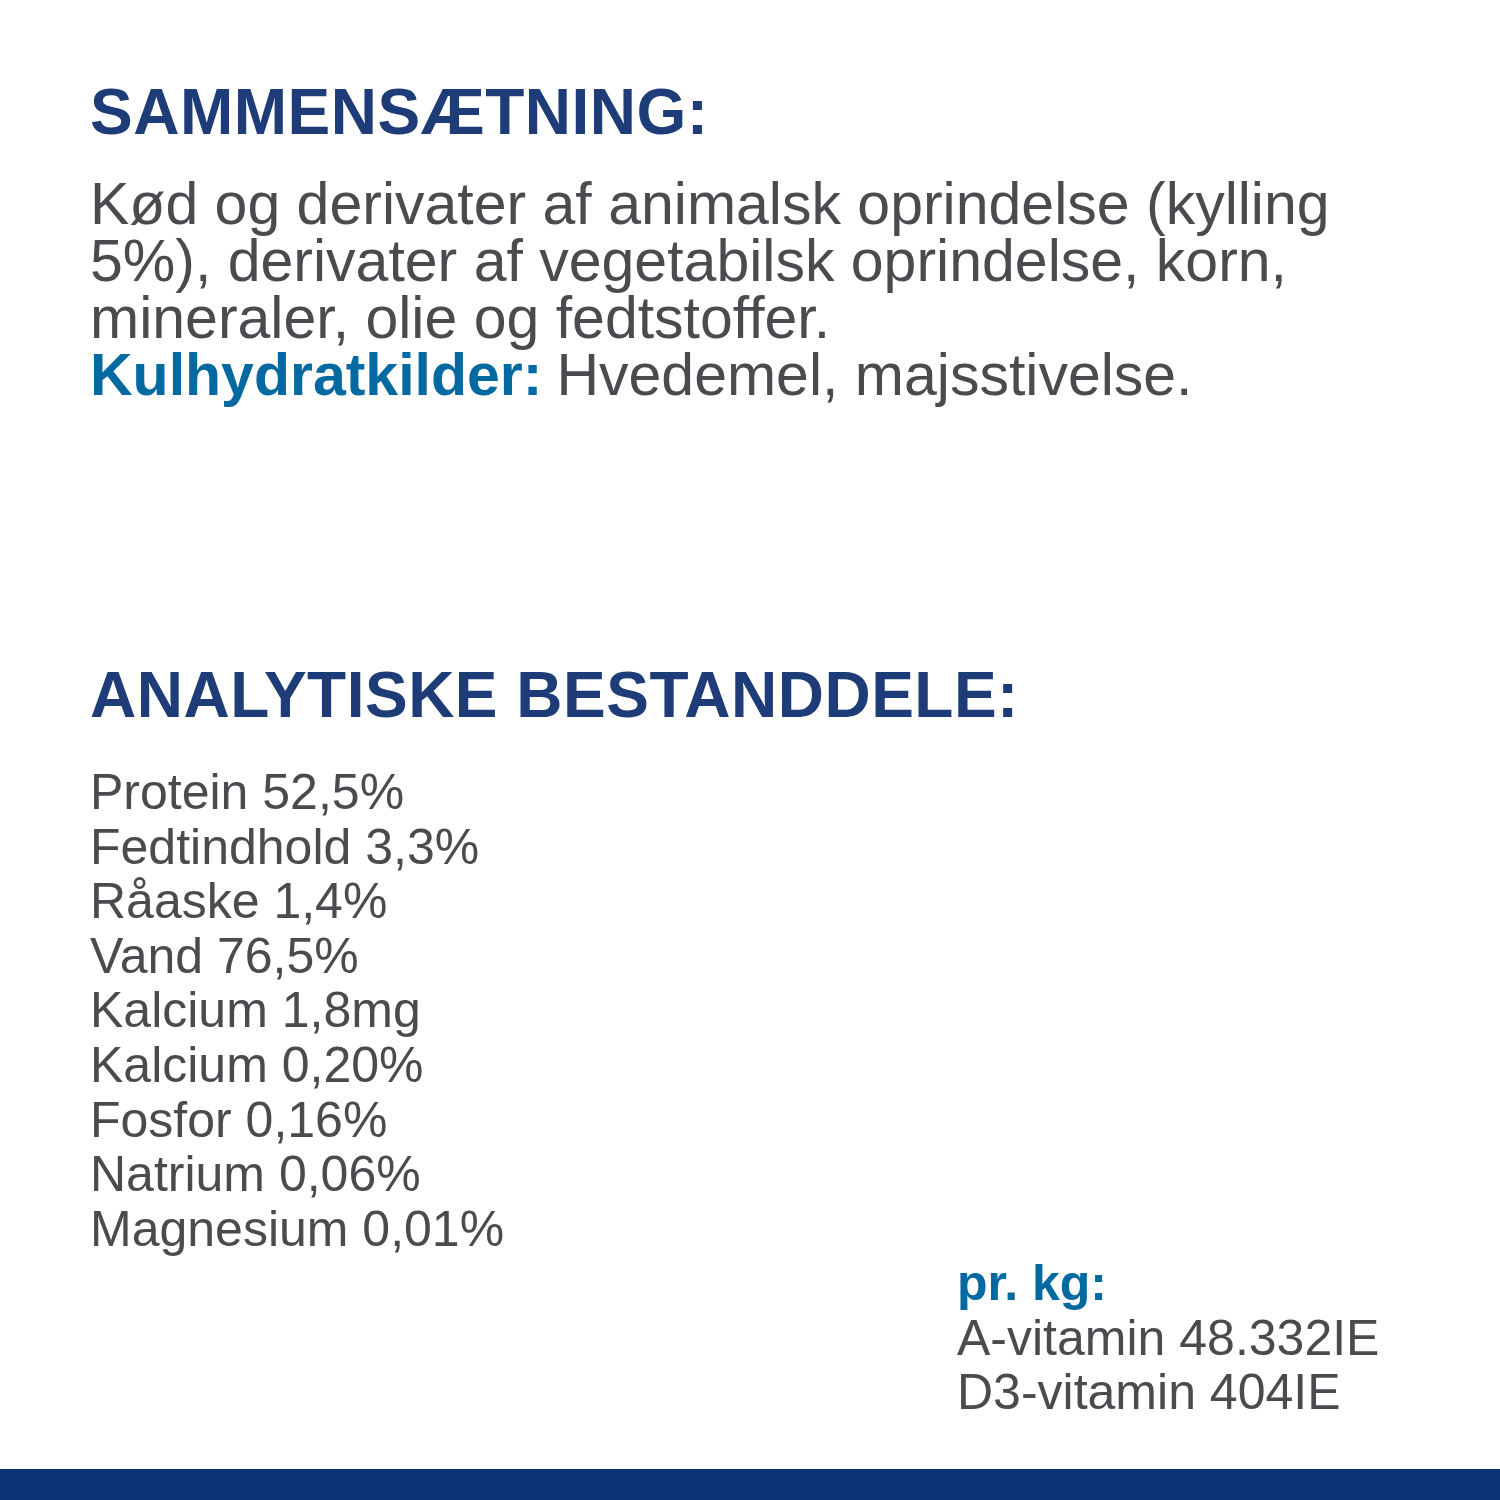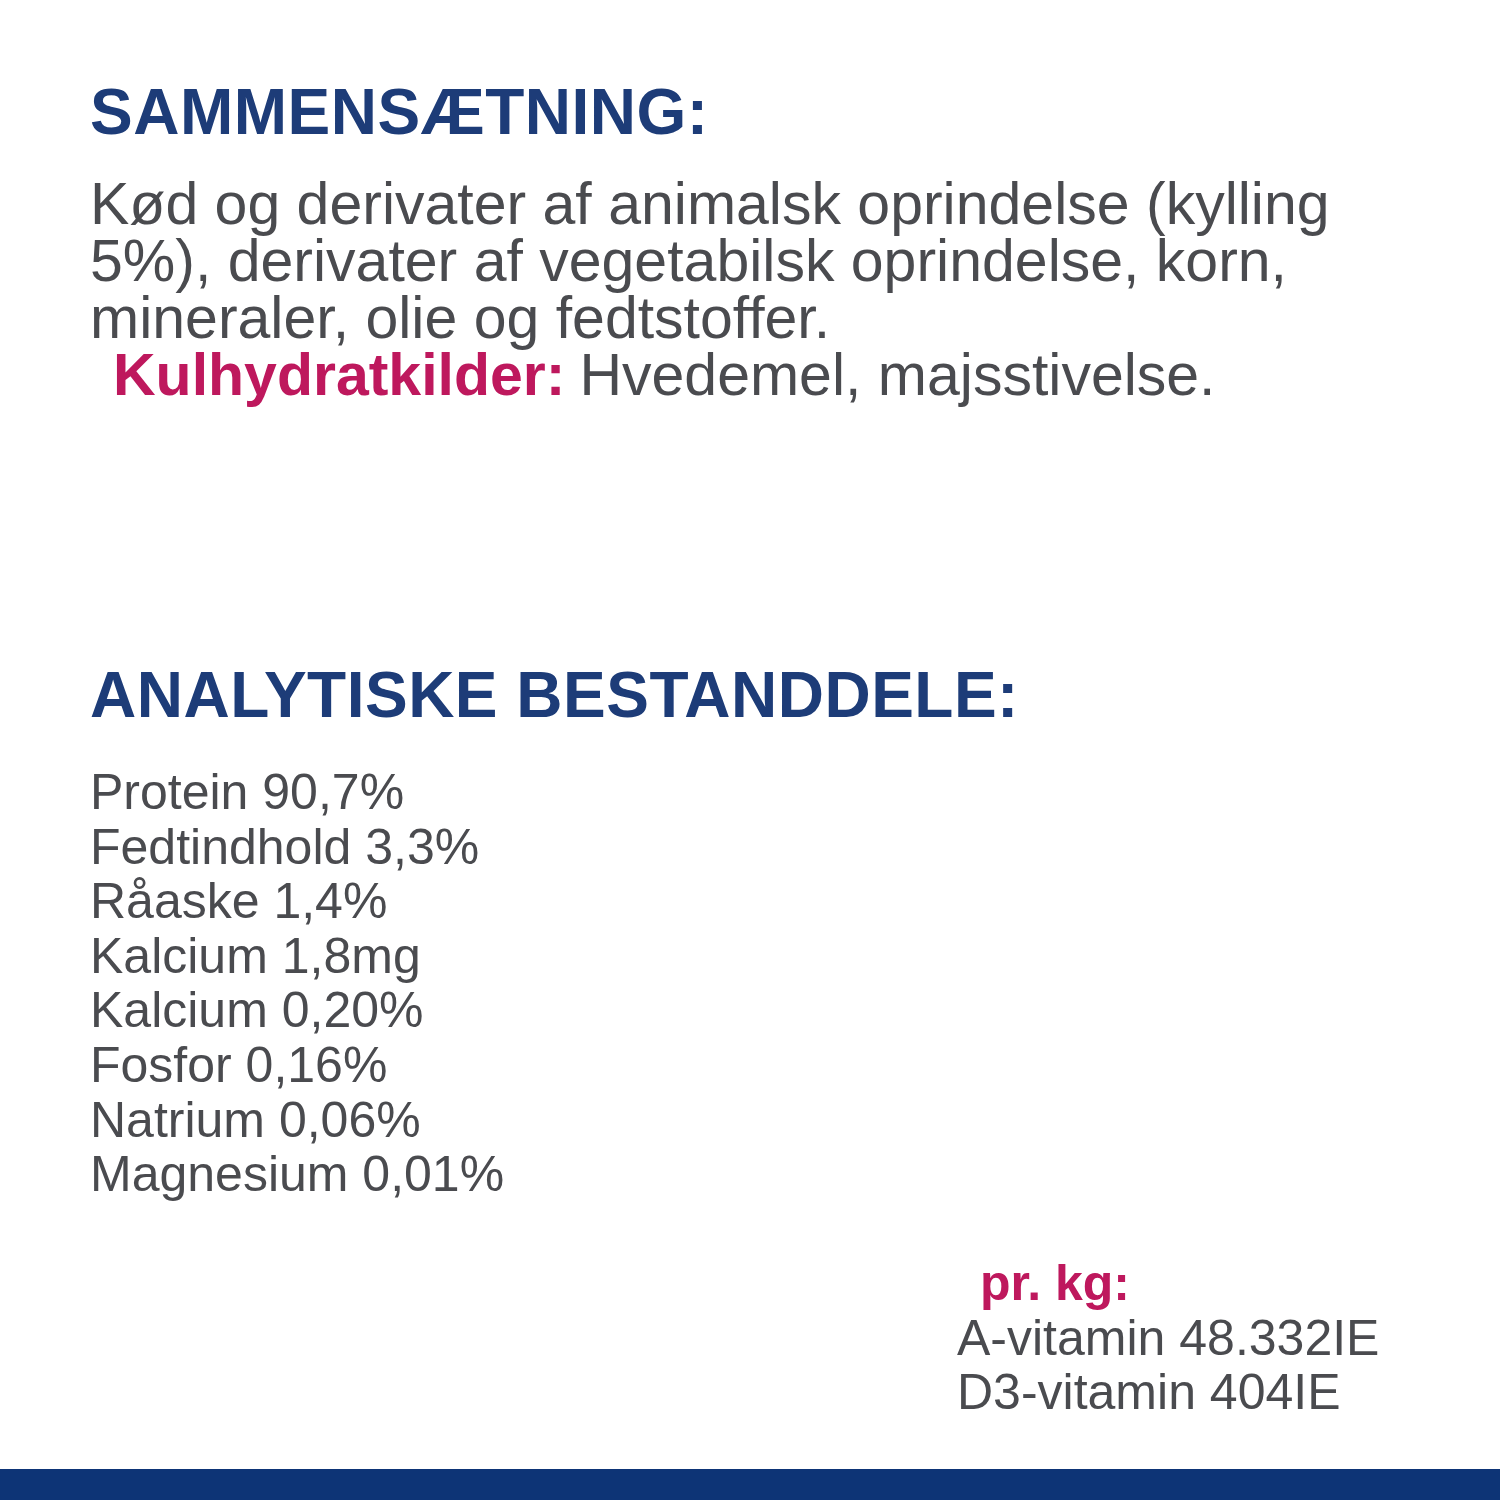--- a/index.html
+++ b/index.html
@@ -37,24 +37,23 @@
     position: absolute;
     left: 90px;
     top: 176px;
     color: #4a4b4f;
     font-size: 59px;
     font-weight: 300;
     line-height: 57px;
     white-space: nowrap;
   }
   .gray-label {
-    color: #be185d;
+    color: #0369a1;
     font-weight: 700;
     margin-right: 14px;
-    margin-left: 23px;
   }
   .nutrient-list {
     position: absolute;
     left: 90px;
     top: 765px;
     margin: 0;
     padding: 0;
     list-style: none;
     color: #4a4b4f;
     font-size: 50px;
@@ -95,23 +94,24 @@
   <div class="para">
     <div>Kød og derivater af animalsk oprindelse (kylling</div>
     <div>5%), derivater af vegetabilsk oprindelse, korn,</div>
     <div>mineraler, olie og fedtstoffer.</div>
     <div><span class="gray-label">Kulhydratkilder:</span><span>Hvedemel, majsstivelse.</span></div>
   </div>
 
   <h1 class="heading" id="analysis-title">ANALYTISKE BESTANDDELE:</h1>
 
   <ul class="nutrient-list">
-    <li>Protein 90,7%</li>
+    <li>Protein 52,5%</li>
     <li>Fedtindhold 3,3%</li>
     <li>Råaske 1,4%</li>
+    <li>Vand 76,5%</li>
     <li>Kalcium 1,8mg</li>
     <li>Kalcium 0,20%</li>
     <li>Fosfor 0,16%</li>
     <li>Natrium 0,06%</li>
     <li>Magnesium 0,01%</li>
   </ul>
 
   <div class="perkg">
     <span class="gray-label">pr. kg:</span>
     <div>A-vitamin 48.332IE</div>

